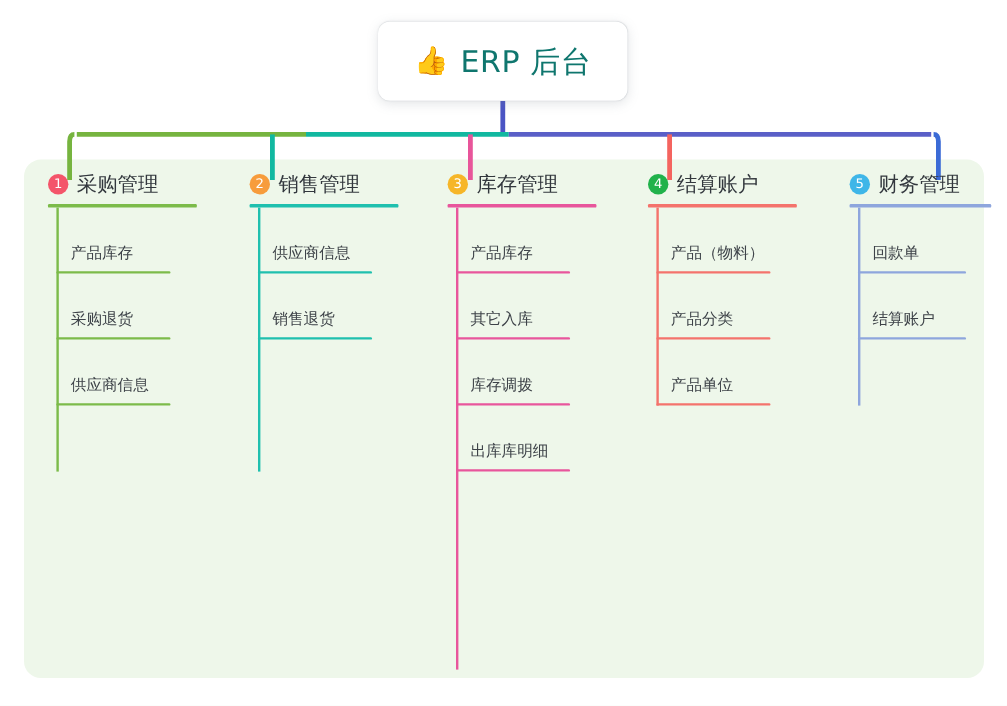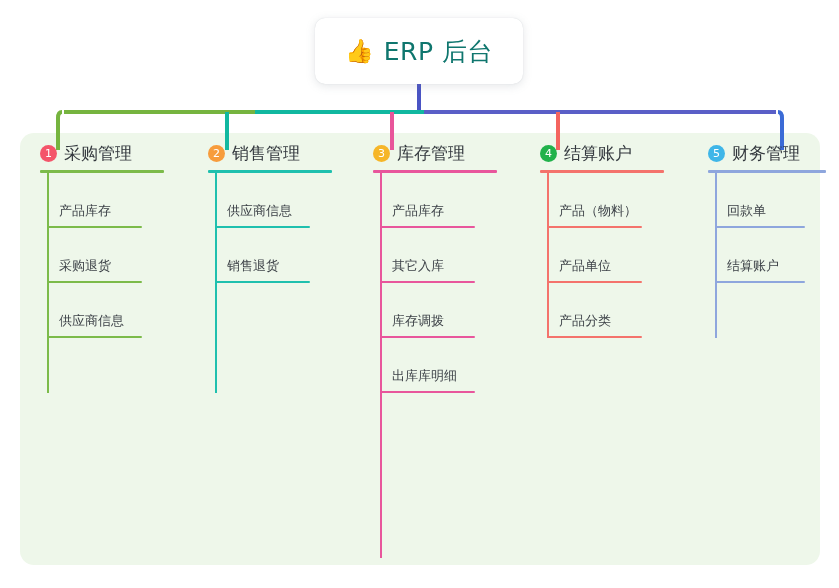--- a/index.html
+++ b/index.html
@@ -246,25 +246,25 @@
         <span class="col-title">结算账户</span>
         <div class="head-rule" style="width: 124px; background: rgb(244, 115, 108);"></div>
       </div>
       <div class="spine" style="background: rgb(244, 115, 108); height: 165px;"></div>
       <ul class="items">
         <li class="item">
           <span class="item-label">产品（物料）</span>
           <div class="item-rule" style="width: 95px; background: rgb(244, 115, 108);"></div>
         </li>
         <li class="item">
+          <span class="item-label">产品分类</span>
+          <div class="item-rule" style="width: 95px; background: rgb(244, 115, 108);"></div>
+        </li>
+        <li class="item">
           <span class="item-label">产品单位</span>
-          <div class="item-rule" style="width: 95px; background: rgb(244, 115, 108);"></div>
-        </li>
-        <li class="item">
-          <span class="item-label">产品分类</span>
           <div class="item-rule" style="width: 95px; background: rgb(244, 115, 108);"></div>
         </li>
       </ul>
     </div>
     <div class="column" style="left: 690px;">
       <div class="col-head">
         <span class="badge" style="background: rgb(63, 182, 232);">5</span>
         <span class="col-title">财务管理</span>
         <div class="head-rule" style="width: 118px; background: rgb(142, 166, 221);"></div>
       </div>

